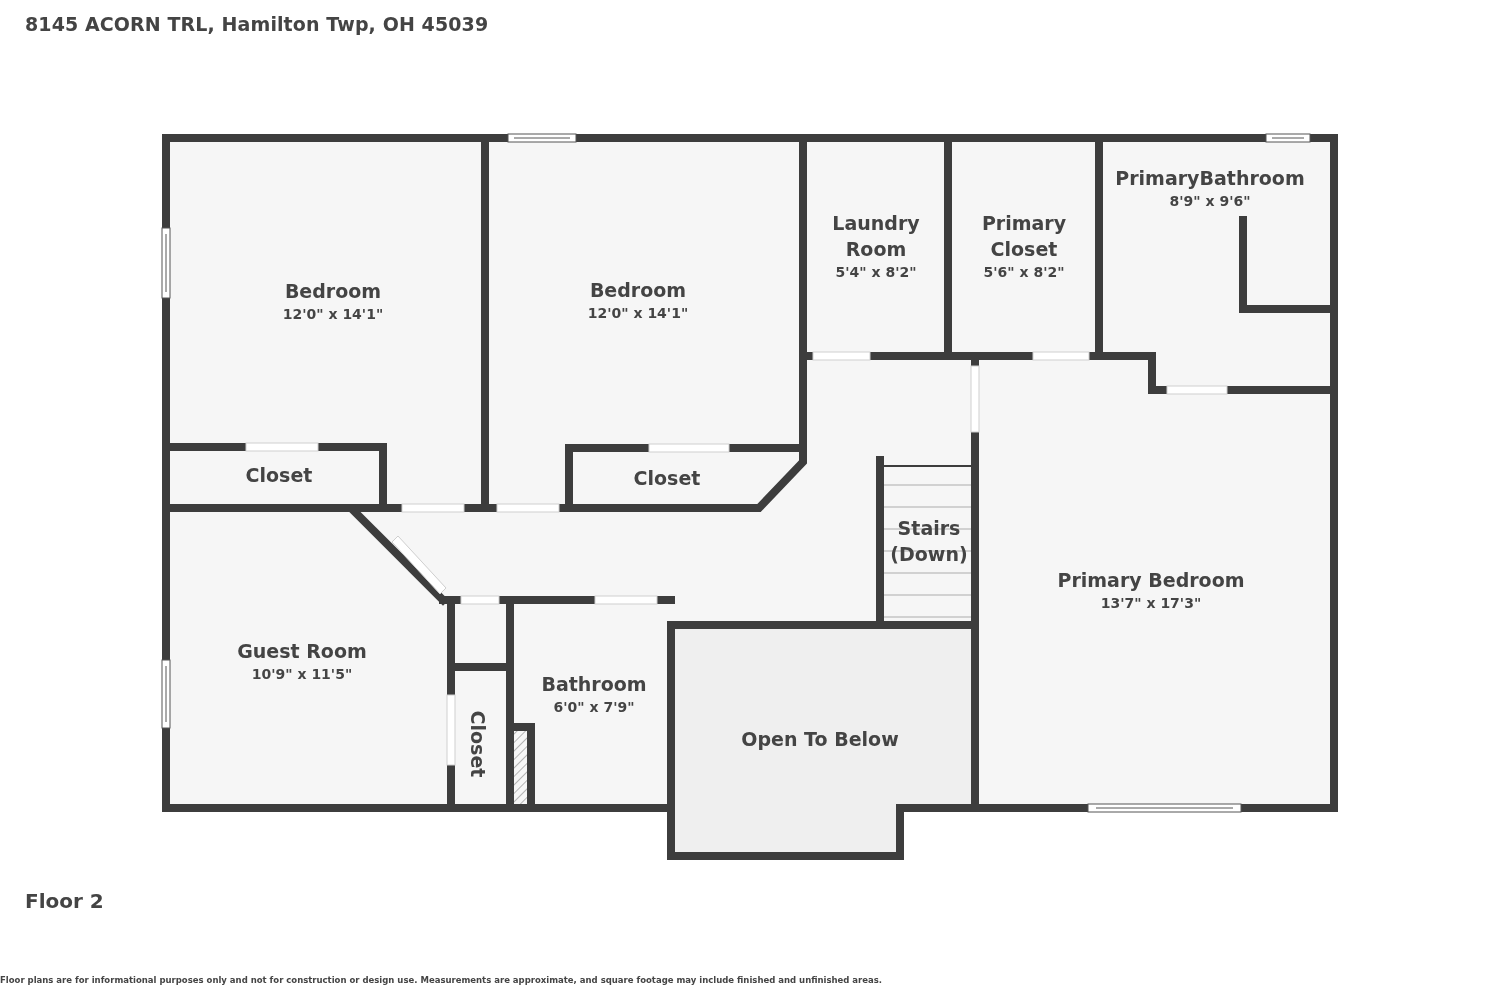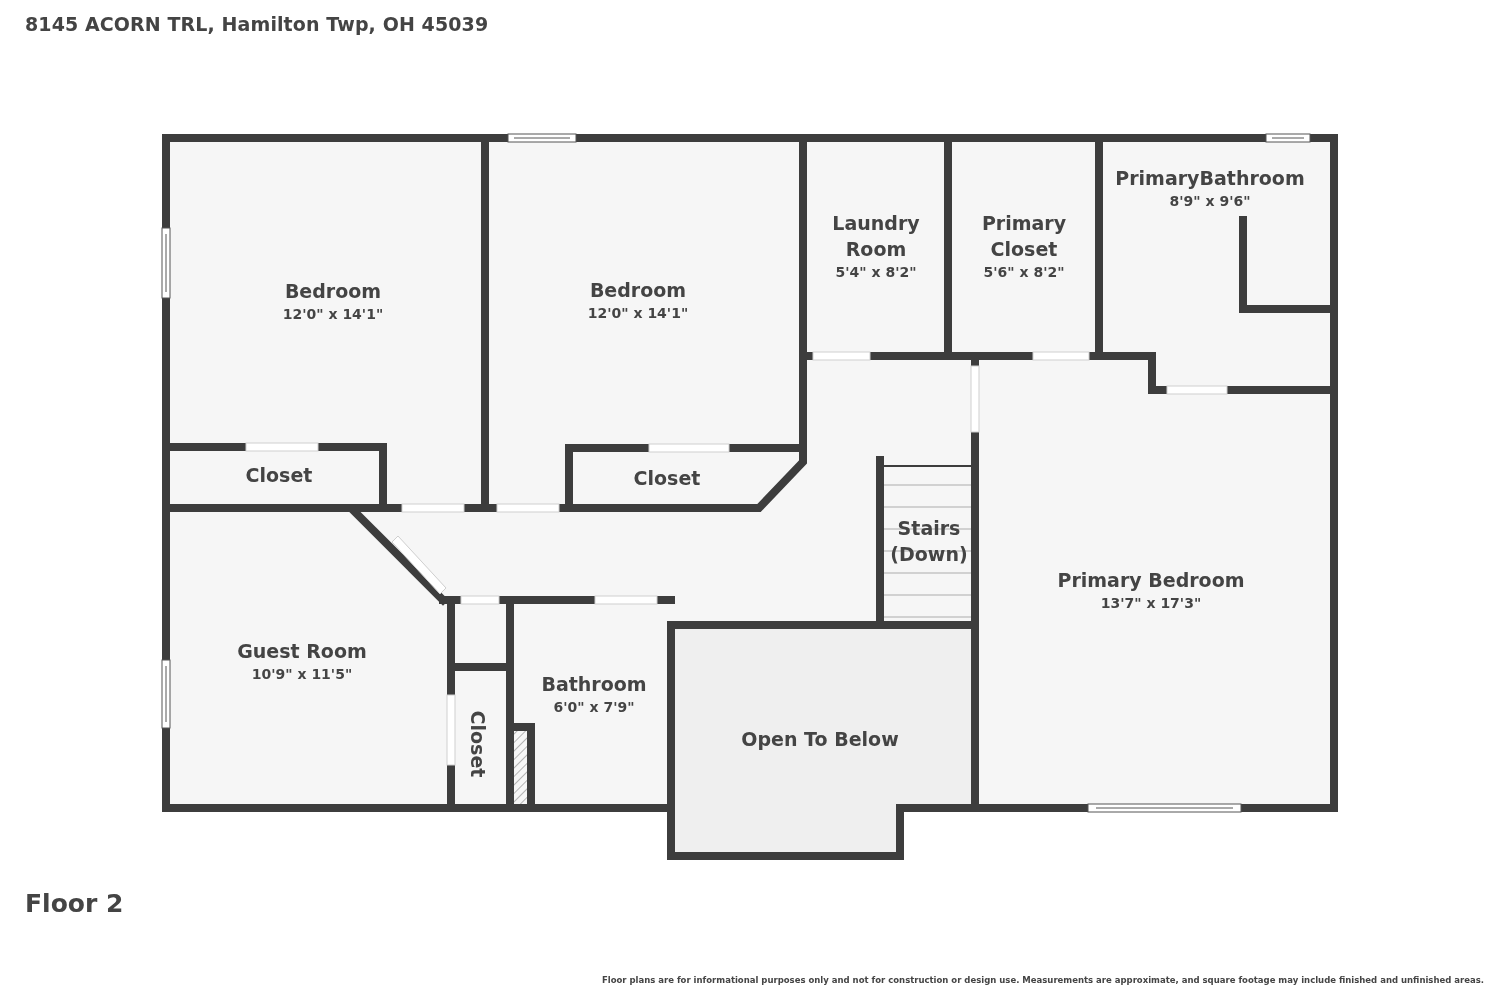--- a/index.html
+++ b/index.html
@@ -1,20 +1,20 @@
 <!DOCTYPE html>
 <html><head>
   <meta charset="utf-8">
   <style>
     html, body { margin: 0; padding: 0; background: #ffffff; }
     body { width: 1500px; height: 1000px; position: relative; overflow: hidden;
            font-family: "DejaVu Sans", "Liberation Sans", sans-serif; color: #444444; }
     .address { position: absolute; left: 25px; top: 13px; font-size: 19px; font-weight: bold; color: #444444; letter-spacing: 0.1px; text-align: center; }
-    .floor-label { position: absolute; left: 25px; top: 889px; font-size: 25px; font-weight: bold; color: #444444; }
-    .disclaimer { position: absolute; left: 0; width: 1484px; top: 975px; text-align: right; font-size: 8.5px; font-weight: bold; color: #444444; }
+    .floor-label { position: absolute; left: 25px; top: 889px; font-size: 20px; font-weight: bold; color: #444444; }
+    .disclaimer { position: absolute; left: 0; width: 1484px; top: 975px; text-align: left; font-size: 8.5px; font-weight: bold; color: #444444; }
     svg.plan { position: absolute; left: 0; top: 0; }
     .room-name { font-family: "DejaVu Sans", "Liberation Sans", sans-serif; font-weight: bold; font-size: 19px; fill: #444444; text-anchor: middle; }
     .room-dim  { font-family: "DejaVu Sans", "Liberation Sans", sans-serif; font-weight: bold; font-size: 14px; fill: #444444; text-anchor: middle; }
   </style>
 </head>
 <body>
 
 <div class="address">8145 ACORN TRL, Hamilton Twp, OH 45039</div>
 
 <svg class="plan" width="1500" height="1000" viewBox="0 0 1500 1000" xmlns="http://www.w3.org/2000/svg">

